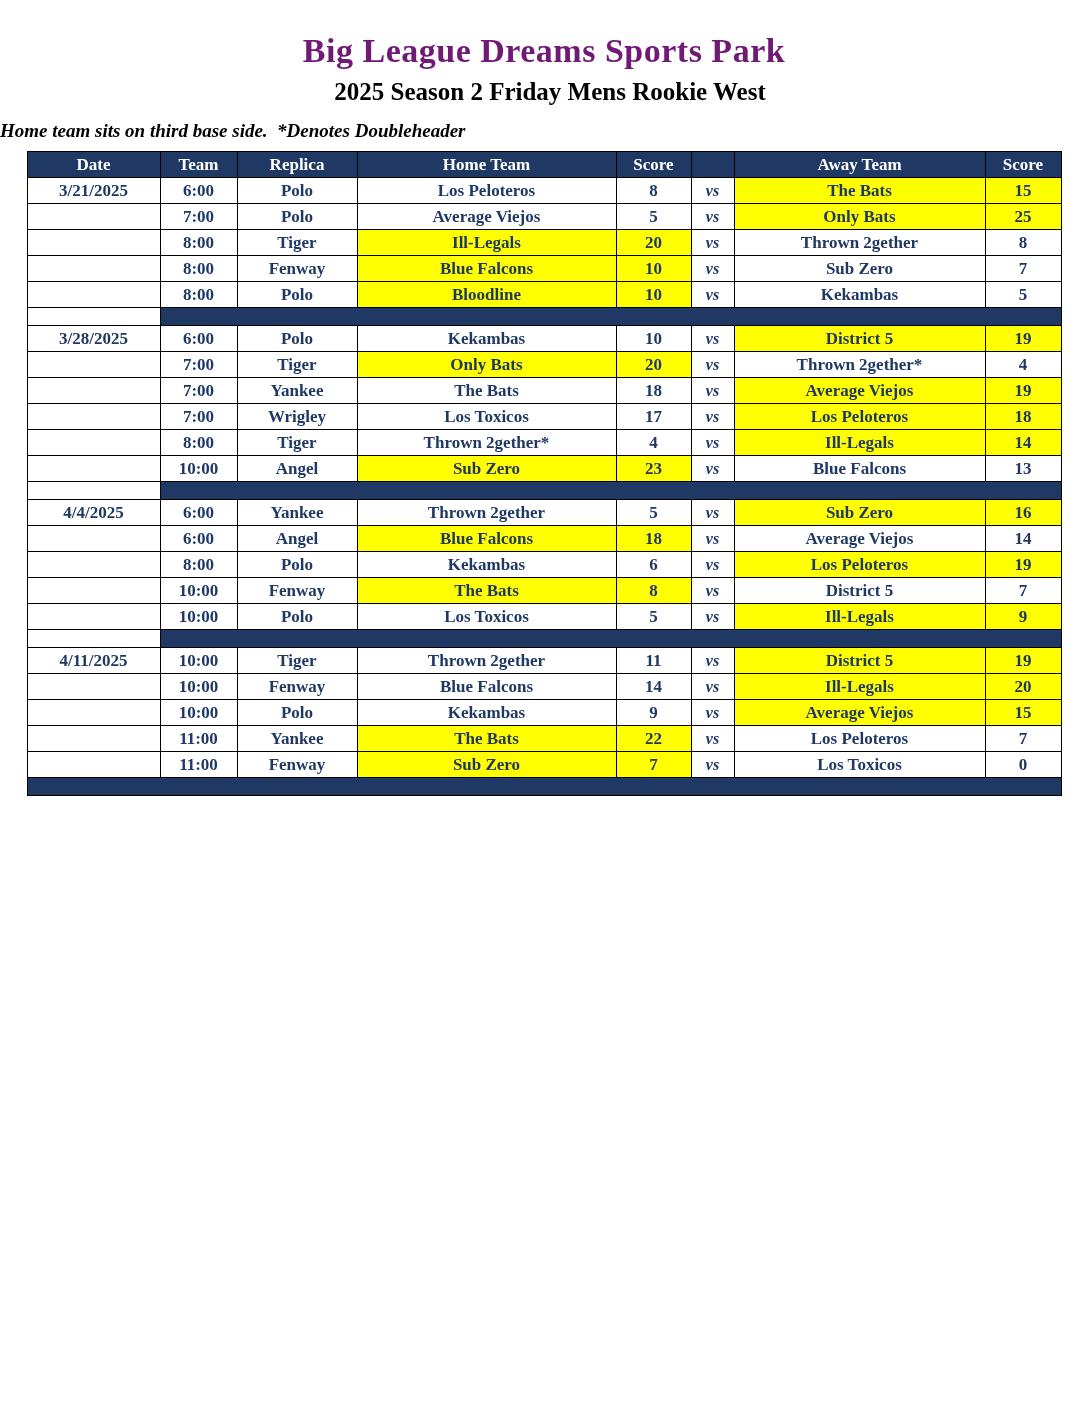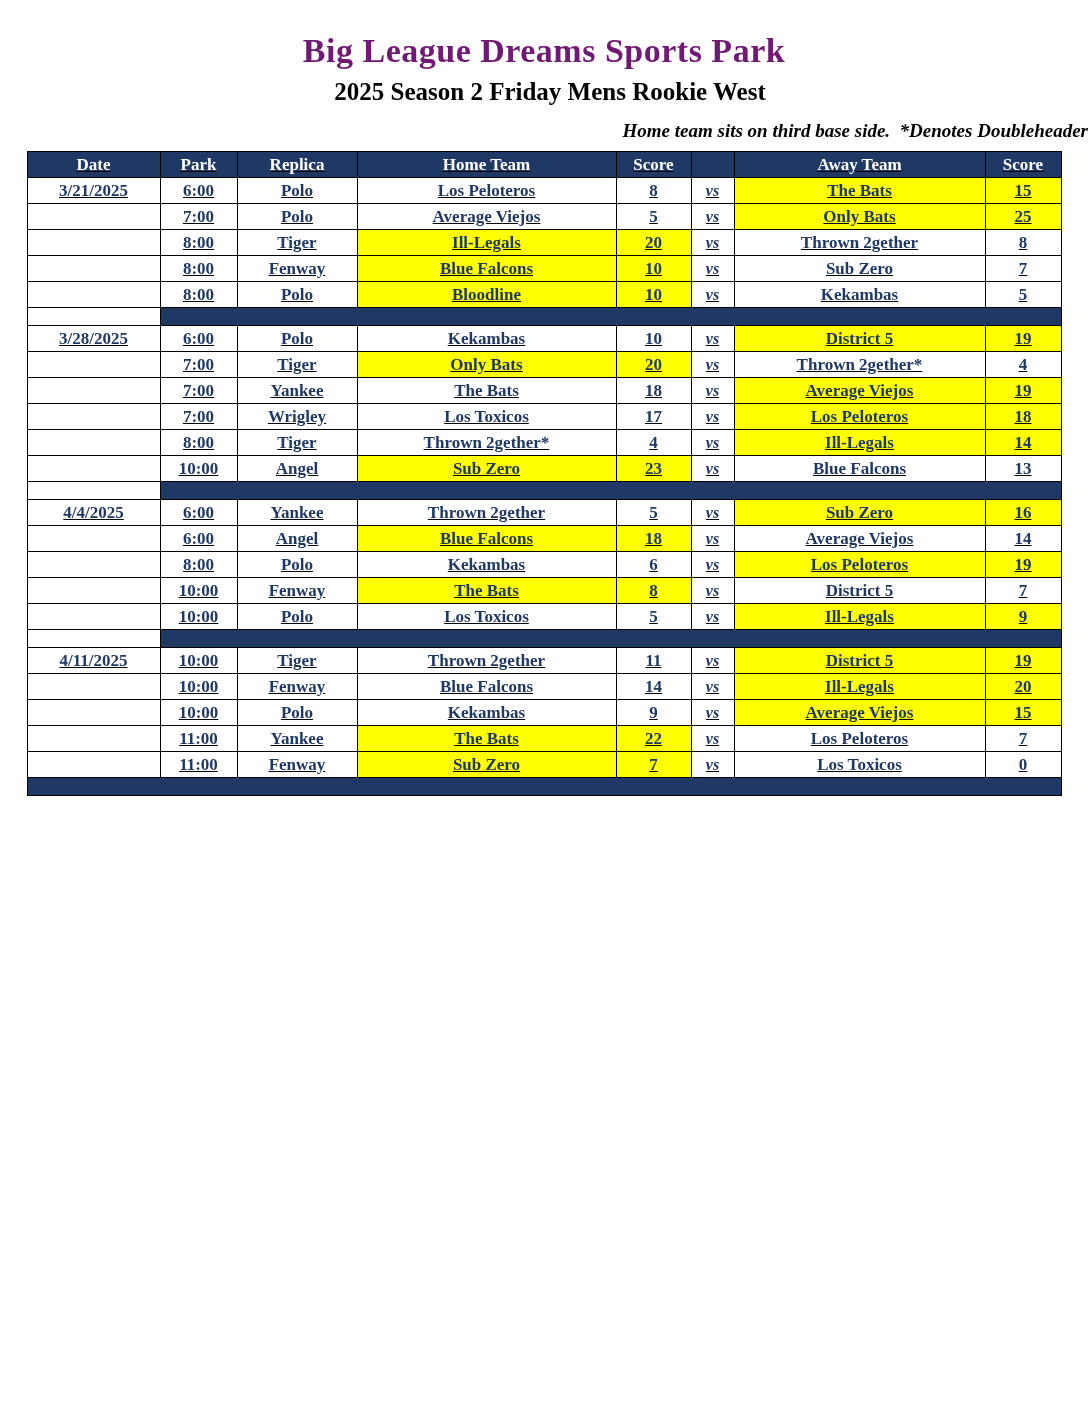--- a/index.html
+++ b/index.html
@@ -33,34 +33,33 @@
   .page-subtitle {
     margin: 0 0 14px 0;
     text-align: center;
     font-size: 25px;
     font-weight: bold;
     color: #000;
     padding-left: 12px;
   }
   .page-note {
     margin: 0 0 9px 0;
-    text-align: right;
+    text-align: left;
     font-size: 19px;
     font-weight: bold;
     font-style: italic;
     color: #000;
     white-space: pre-wrap;
   }
   table.schedule {
     width: 1034px;
     margin: 0 auto;
     border-collapse: collapse;
     table-layout: fixed;
     border: 1px solid var(--border);
-    text-decoration: underline;
   }
   table.schedule th,
   table.schedule td {
     border: 1px solid var(--border);
     padding: 0 2px;
     height: 26px;
     text-align: center;
     vertical-align: middle;
     font-weight: bold;
     font-size: 17px;
@@ -108,21 +107,21 @@
       <col style="width:120px">
       <col style="width:259px">
       <col style="width:75px">
       <col style="width:43px">
       <col style="width:251px">
       <col style="width:76px">
     </colgroup>
     <thead>
       <tr>
         <th>Date</th>
-        <th>Park</th>
+        <th>Team</th>
         <th>Replica</th>
         <th>Home Team</th>
         <th>Score</th>
         <th></th>
         <th>Away Team</th>
         <th>Score</th>
       </tr>
     </thead>
     <tbody>
         <tr>

